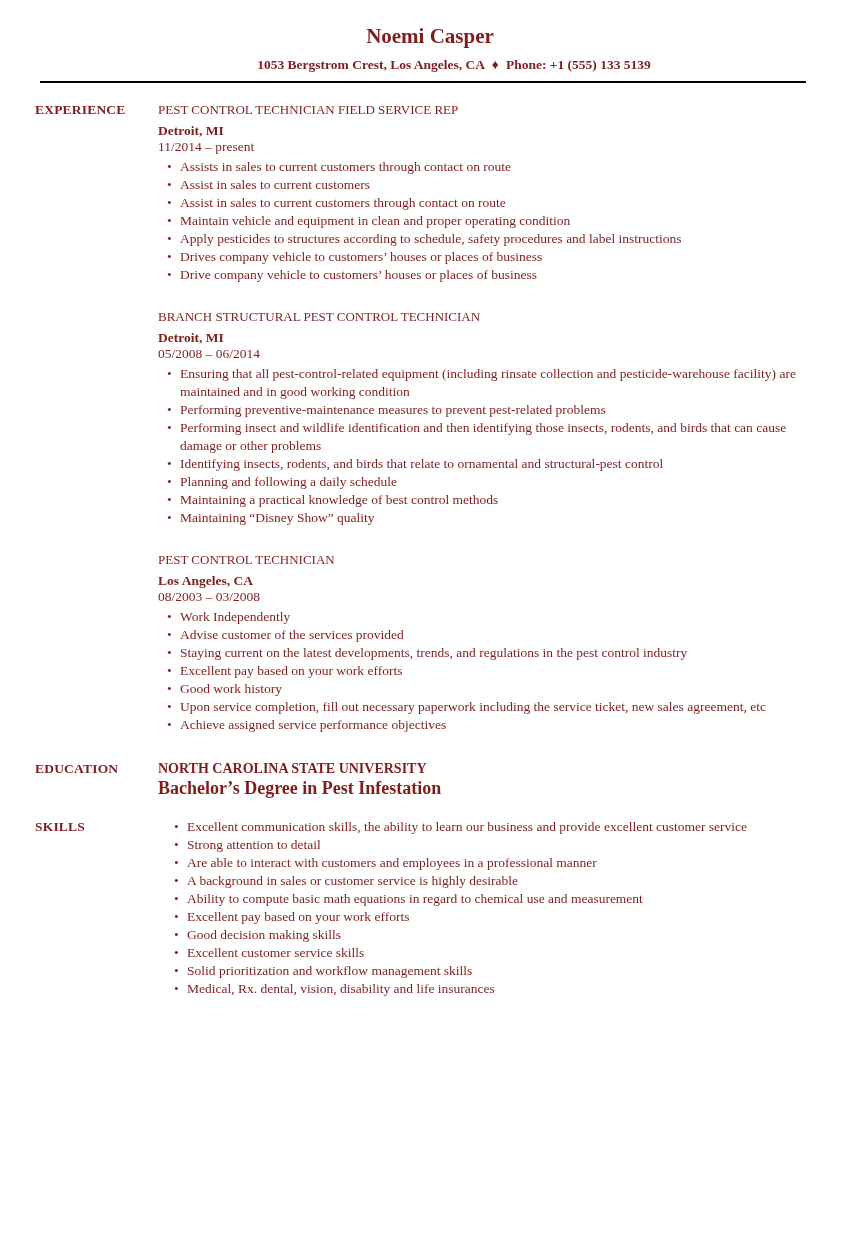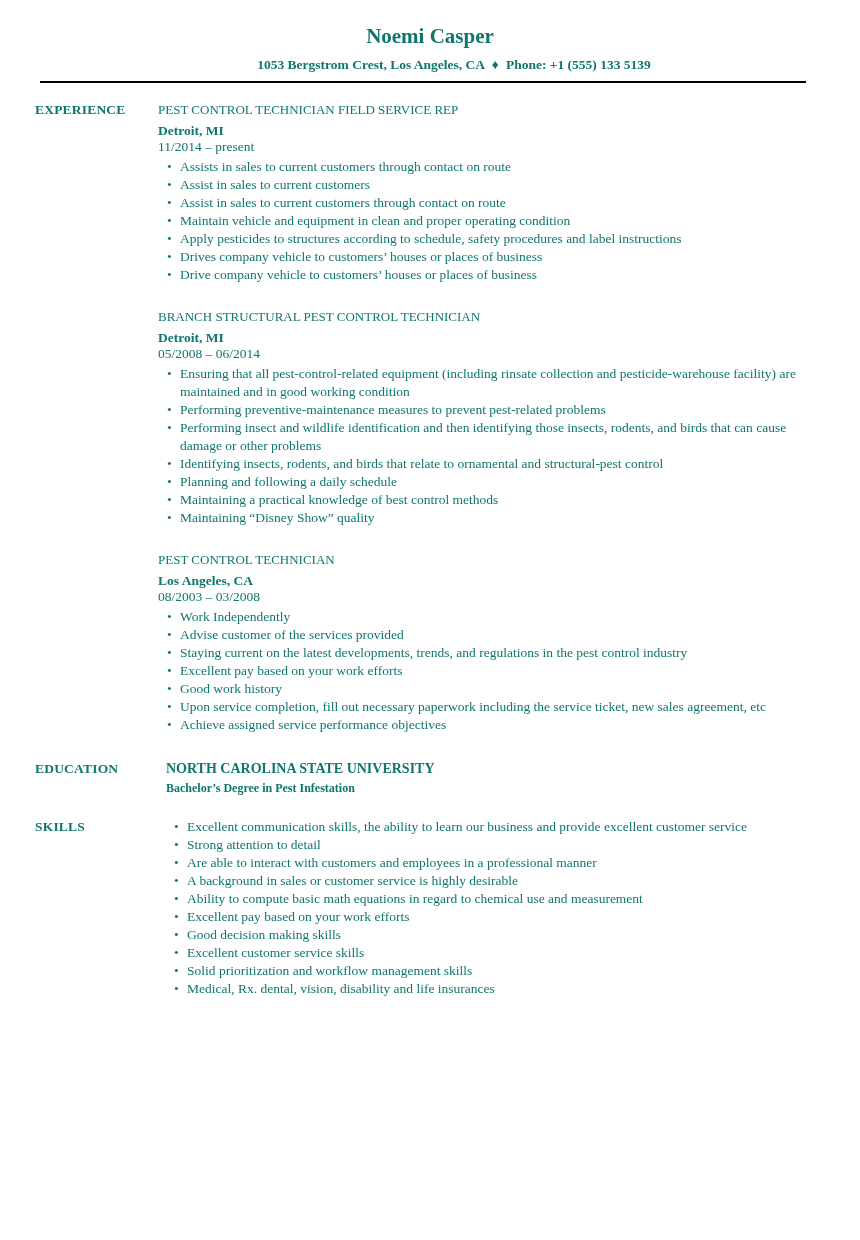--- a/index.html
+++ b/index.html
@@ -2,48 +2,48 @@
 <html><head>
 <meta charset="utf-8">
 <style>
   html, body { margin: 0; padding: 0; }
   body { background: #ffffff; }
   .page {
     position: relative;
     width: 860px;
     height: 1240px;
     background: #ffffff;
-    color: #0f766e;
+    color: #7f1d1d;
     font-family: "Liberation Serif", "DejaVu Serif", serif;
     box-sizing: border-box;
     overflow: hidden;
   }
   .header { text-align: center; padding-top: 24px; }
   .name { font-size: 21px; font-weight: bold; line-height: 24px; }
   .contact { margin-top: 9px; font-size: 13.5px; font-weight: bold; line-height: 16px; margin-left: 48px; }
   .contact .sep { padding: 0 4px; }
   .rule { margin-left: 40px; margin-top: 8px; width: 766px; height: 2px; background: #000000; }
 
   .main { margin: 18px 30px 0 35px; }
   .section { display: grid; grid-template-columns: 123px 650px; align-items: start; }
   .section-label { font-size: 13.5px; font-weight: bold; line-height: 17px; letter-spacing: 0.2px; }
-  .section-education { margin-top: 26px; gap: 8px; }
+  .section-education { margin-top: 26px; }
   .section-skills { margin-top: 22px; gap: 7px; }
 
   .job + .job { margin-top: 24px; }
   .job-title { font-size: 13px; font-weight: normal; line-height: 17px; margin: 0 0 5px 0; }
   .job-location { font-size: 13.5px; font-weight: bold; line-height: 16px; }
   .job-dates { font-size: 13.5px; line-height: 16px; }
 
   ul.bullets { list-style: none; margin: 3px 0 0 0; padding: 0; }
   ul.bullets li { position: relative; padding-left: 22px; font-size: 13.5px; line-height: 18px; }
   ul.bullets li::before { content: "\2022"; position: absolute; left: 9px; top: 0; }
 
   .school { font-size: 14px; font-weight: bold; line-height: 17px; margin: 0 0 3px 0; }
-  .degree { font-size: 12px; font-weight: bold; line-height: 16px; }
+  .degree { font-size: 18px; font-weight: bold; line-height: 16px; }
   .section-skills ul.bullets { margin-top: 0; }
 </style>
 </head>
 <body>
 
 <div class="page">
 
   <div class="header">
     <div class="name">Noemi Casper</div>
     <div class="contact">

